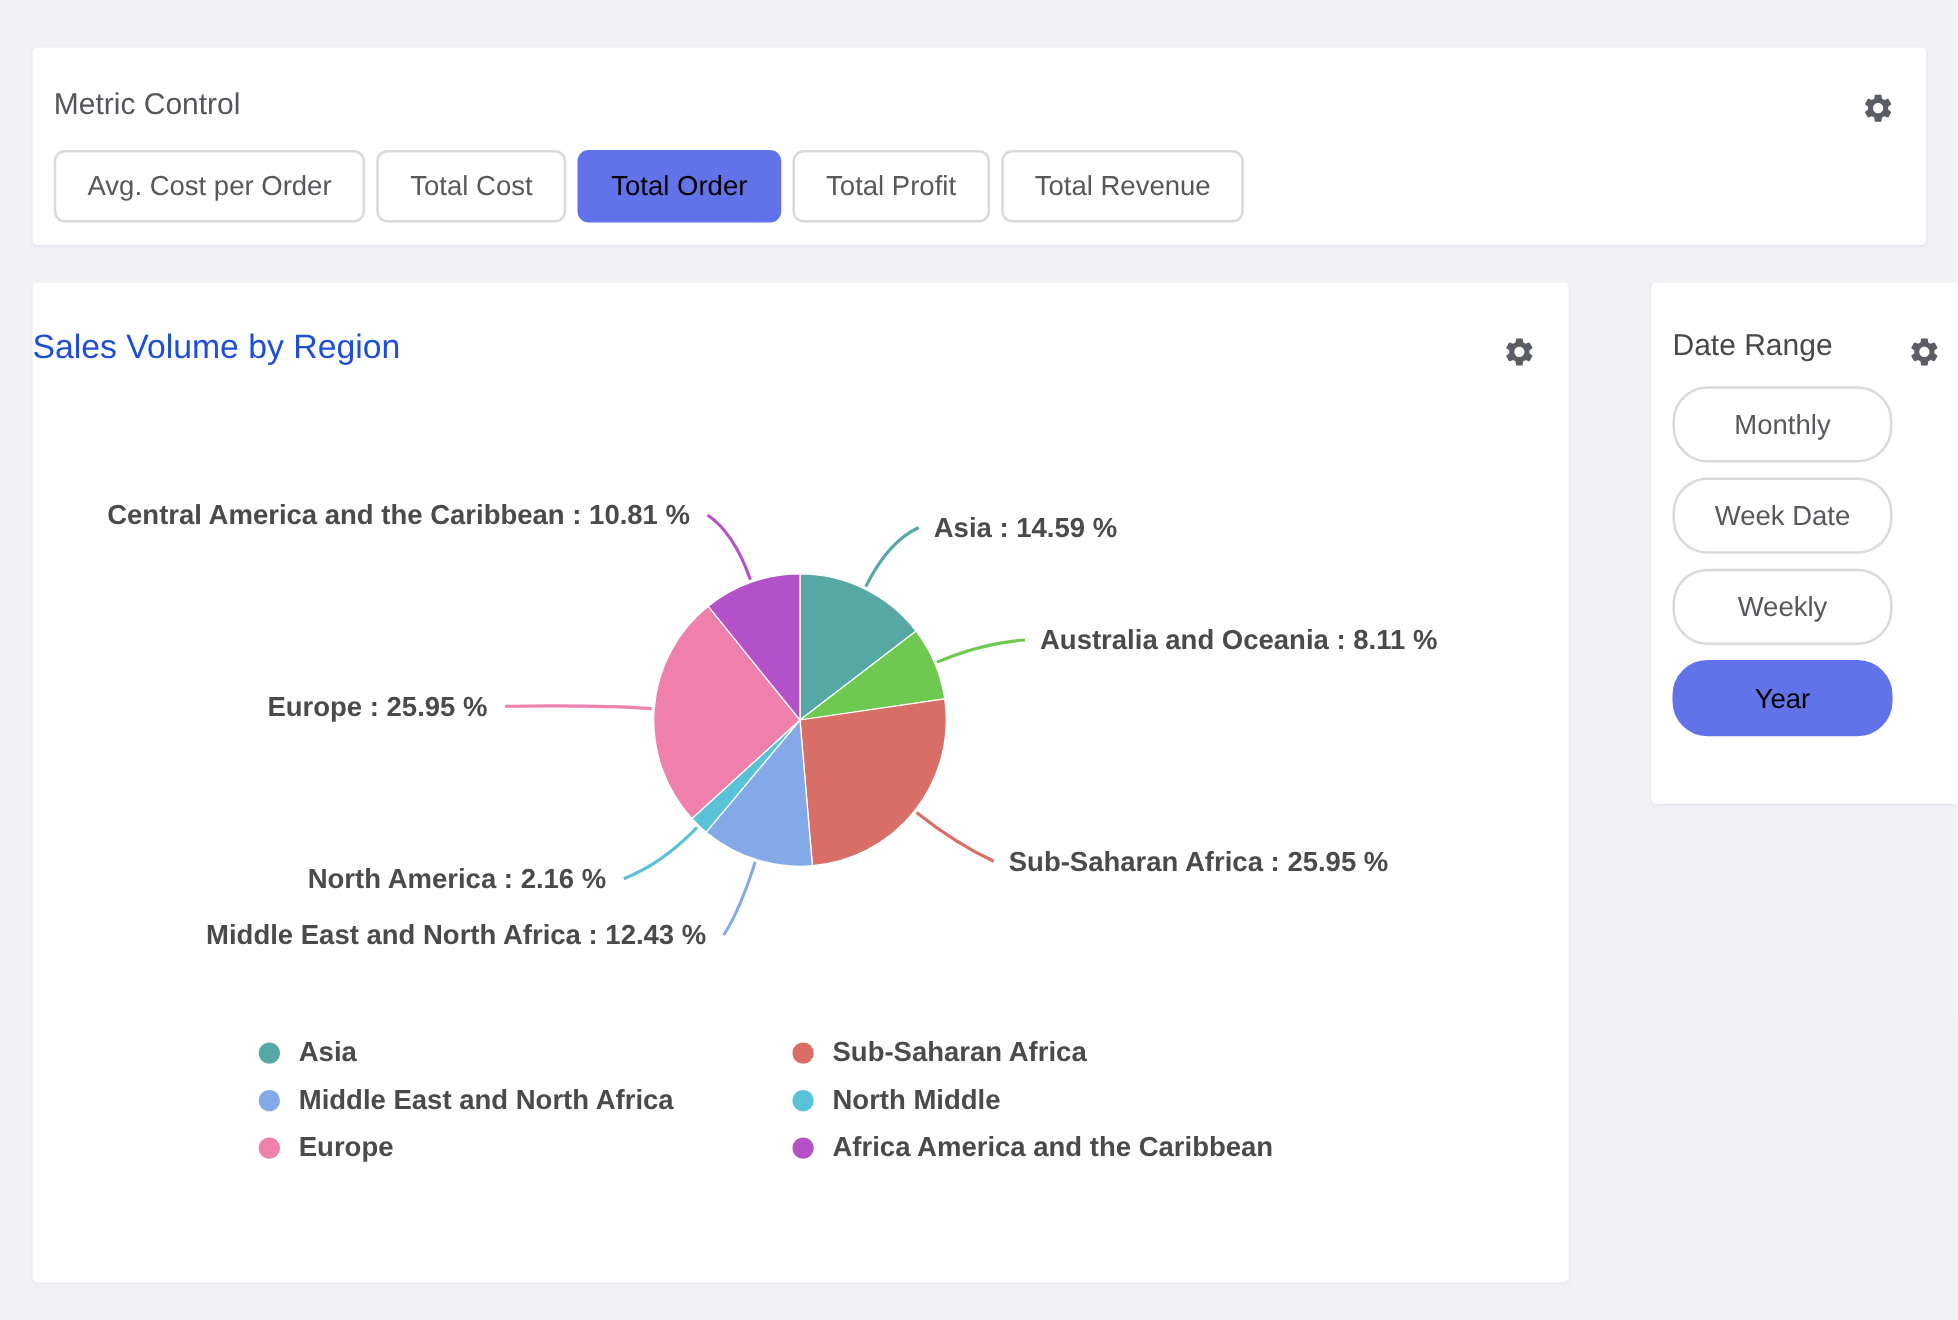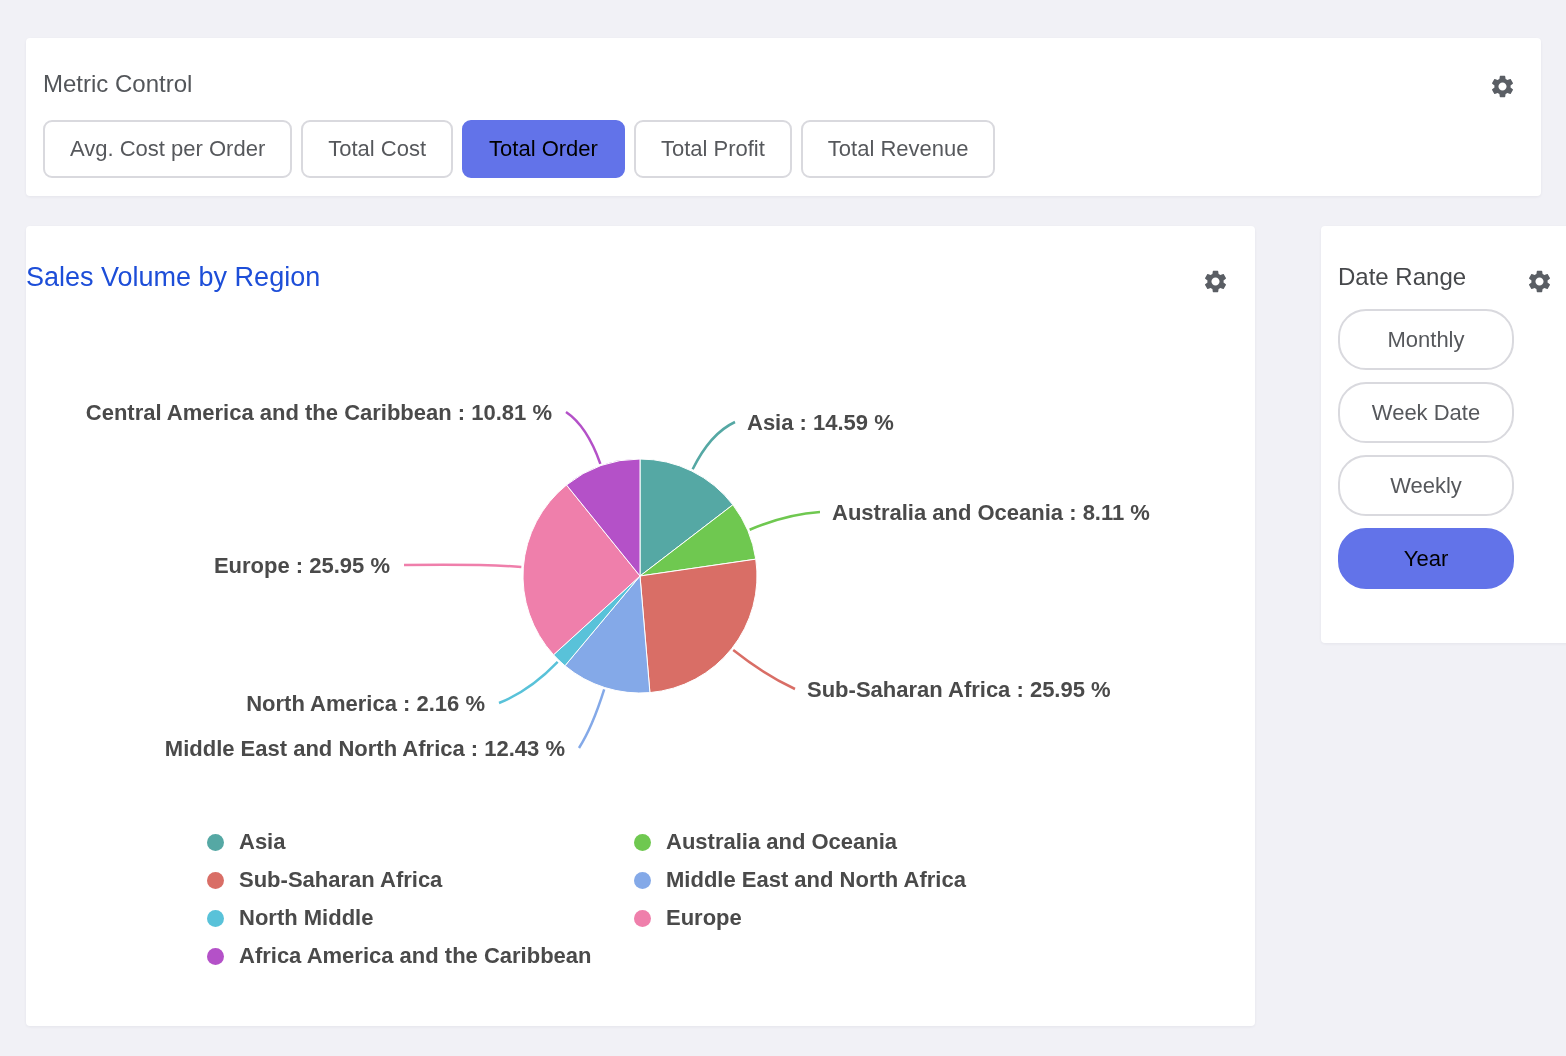--- a/index.html
+++ b/index.html
@@ -126,24 +126,20 @@
       <path d="M 614 350 L 540.50 258.97 A 117 117 0 0 1 614.00 233.00 Z" fill="#B451C8" stroke="#FFFFFF" stroke-width="1"></path>
       <path d="M 574.36 237.80 Q 561.03 200.08 540 186" fill="none" stroke="#B451C8" stroke-width="2.5"></path>
       <text x="526" y="186" text-anchor="end" dominant-baseline="central" class="pie-label">Central America and the Caribbean : 10.81 %</text>
     </svg>
   <div class="legend" id="legend">
       <div class="legend-item">
         <span class="legend-dot" style="background: rgb(85, 168, 164);"></span>
         <span class="legend-text">Asia</span>
       </div>
       <div class="legend-item">
-        <span class="legend-dot" style="background: rgb(111, 200, 80);"></span>
-        <span class="legend-text">Australia and Oceania</span>
-      </div>
-      <div class="legend-item">
         <span class="legend-dot" style="background: rgb(217, 110, 102);"></span>
         <span class="legend-text">Sub-Saharan Africa</span>
       </div>
       <div class="legend-item">
         <span class="legend-dot" style="background: rgb(132, 169, 232);"></span>
         <span class="legend-text">Middle East and North Africa</span>
       </div>
       <div class="legend-item">
         <span class="legend-dot" style="background: rgb(89, 194, 217);"></span>
         <span class="legend-text">North Middle</span>

